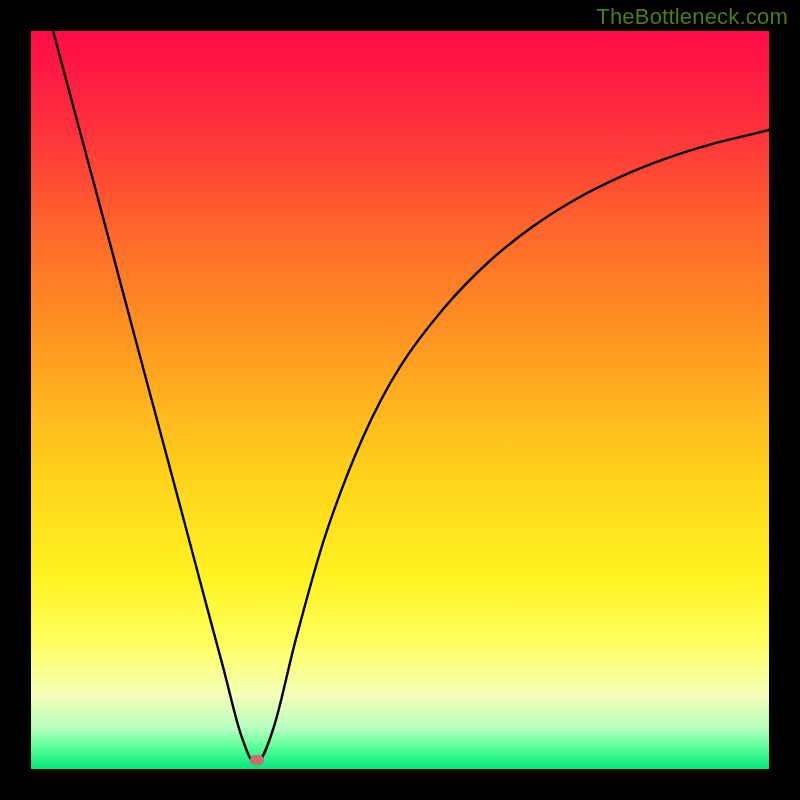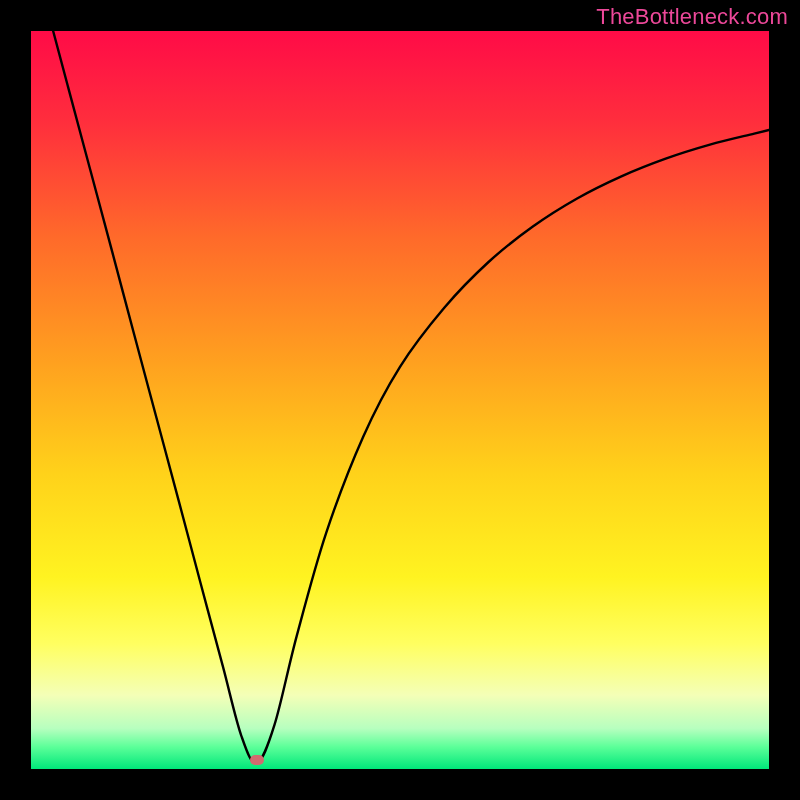--- a/index.html
+++ b/index.html
@@ -31,21 +31,21 @@
   .curve-svg {
     position: absolute;
     inset: 0;
     width: 100%;
     height: 100%;
   }
   .watermark {
     position: absolute;
     top: 4px;
     right: 12px;
-    color: #ec4899;
+    color: #4d7c0f;
     font-size: 22px;
     font-weight: 500;
     letter-spacing: 0.2px;
   }
   .marker {
     position: absolute;
     width: 14px;
     height: 10px;
     border-radius: 5px;
     transform: translate(-50%, -50%);

